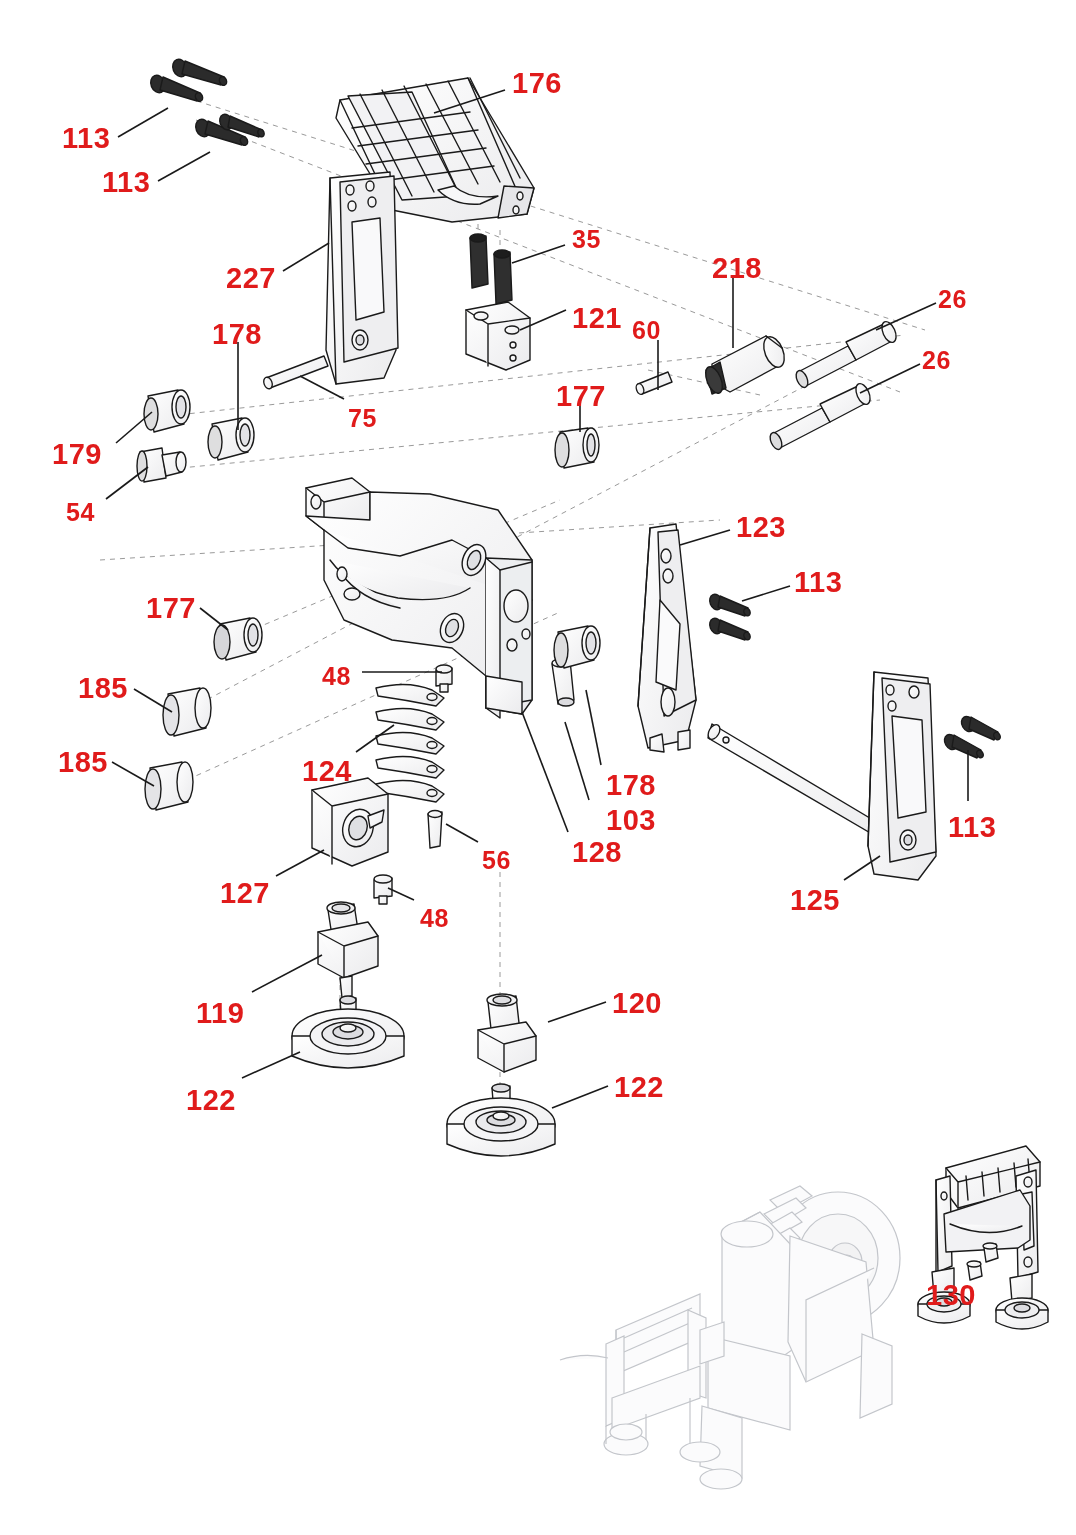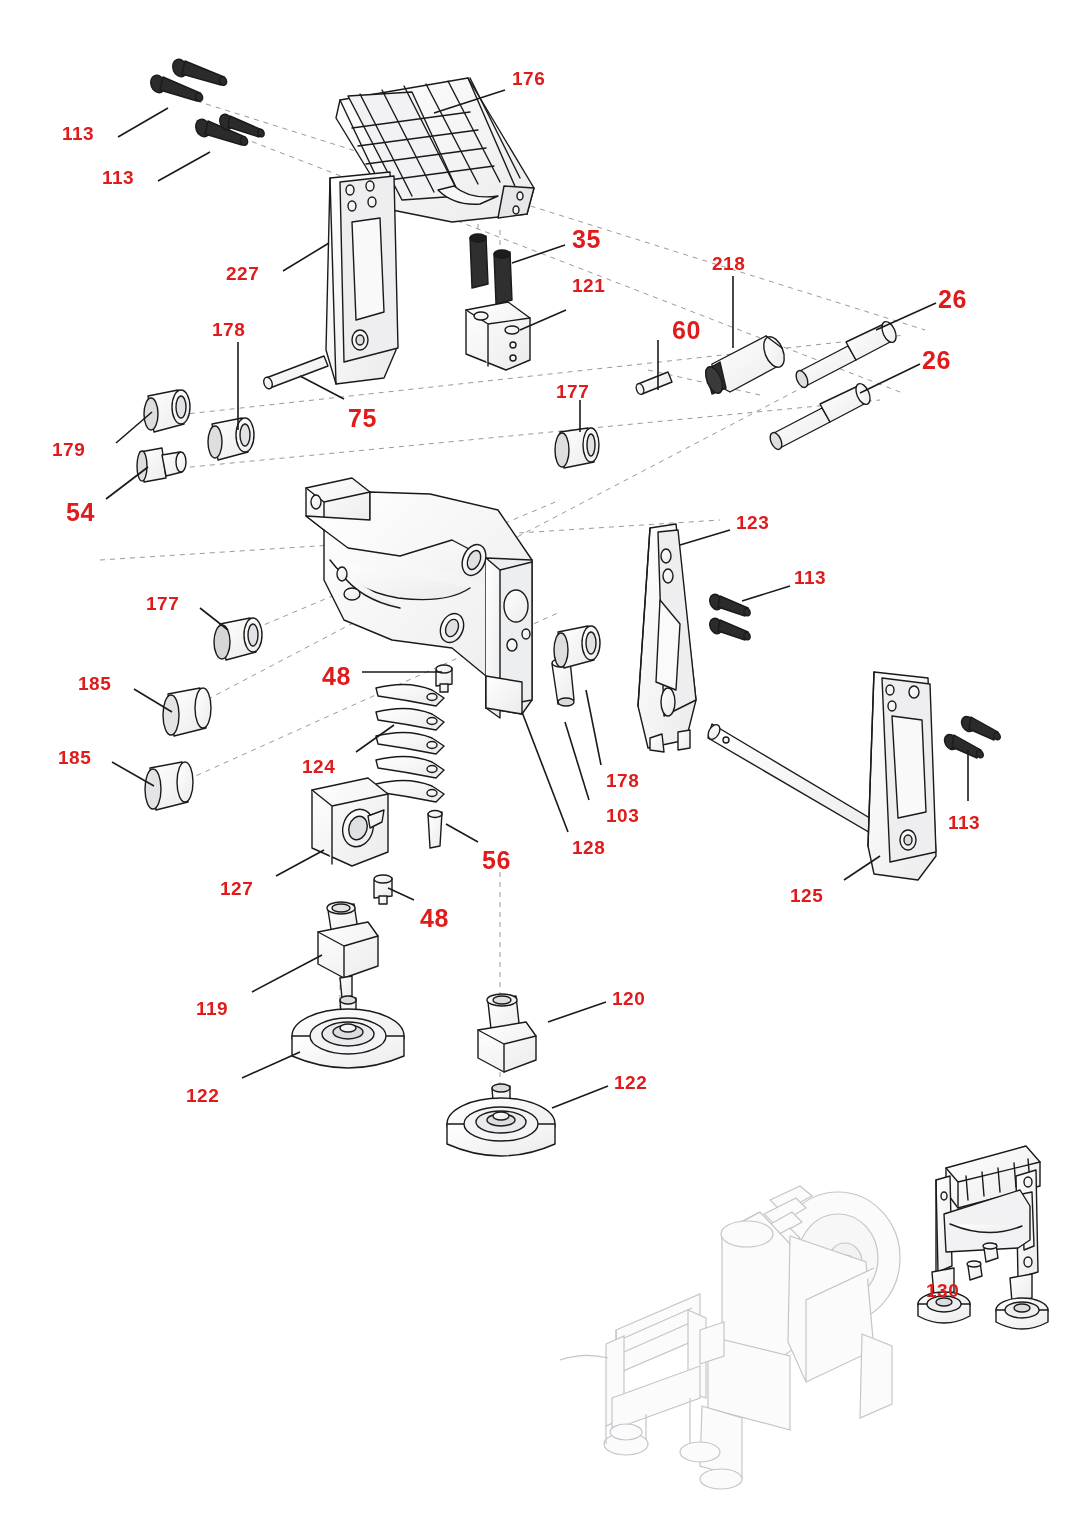--- a/index.html
+++ b/index.html
@@ -8,21 +8,21 @@
     font-family:"Liberation Sans", sans-serif;
     width:1076px;height:1535px;
     position:relative;overflow:hidden;
   }
   #stage{position:absolute;left:0;top:0;width:1076px;height:1535px;}
   svg.layer{position:absolute;left:0;top:0;width:1076px;height:1535px;}
   .callout{
     position:absolute;
     color:#e01b1b;
     font-weight:bold;
-    font-size:19px;
+    font-size:29px;
     letter-spacing:0.5px;
     line-height:1;
     white-space:nowrap;
     font-family:"Liberation Sans", sans-serif;
   }
   .callout.small{font-size:25px;}
 </style>
 </head>
 <body>
 
@@ -498,24 +498,24 @@
       <polyline points="606,1002 548,1022" fill="none" stroke="#1a1a1a" stroke-width="1.6"></polyline>
       <polyline points="608,1086 552,1108" fill="none" stroke="#1a1a1a" stroke-width="1.6"></polyline>
     </svg>
 
   <div id="callout-layer">
       <div class="callout" style="left: 62px; top: 124px;">113</div>
       <div class="callout" style="left: 102px; top: 168px;">113</div>
       <div class="callout" style="left: 512px; top: 69px;">176</div>
       <div class="callout" style="left: 226px; top: 264px;">227</div>
       <div class="callout small" style="left: 572px; top: 227px;">35</div>
-      <div class="callout" style="left: 572px; top: 276px;">121</div>
+      <div class="callout" style="left: 572px; top: 304px;">121</div>
       <div class="callout" style="left: 212px; top: 320px;">178</div>
       <div class="callout small" style="left: 348px; top: 406px;">75</div>
-      <div class="callout small" style="left: 672px; top: 318px;">60</div>
+      <div class="callout small" style="left: 632px; top: 318px;">60</div>
       <div class="callout" style="left: 712px; top: 254px;">218</div>
       <div class="callout small" style="left: 938px; top: 287px;">26</div>
       <div class="callout small" style="left: 922px; top: 348px;">26</div>
       <div class="callout" style="left: 556px; top: 382px;">177</div>
       <div class="callout" style="left: 52px; top: 440px;">179</div>
       <div class="callout small" style="left: 66px; top: 500px;">54</div>
       <div class="callout" style="left: 736px; top: 513px;">123</div>
       <div class="callout" style="left: 794px; top: 568px;">113</div>
       <div class="callout" style="left: 146px; top: 594px;">177</div>
       <div class="callout small" style="left: 322px; top: 664px;">48</div>

